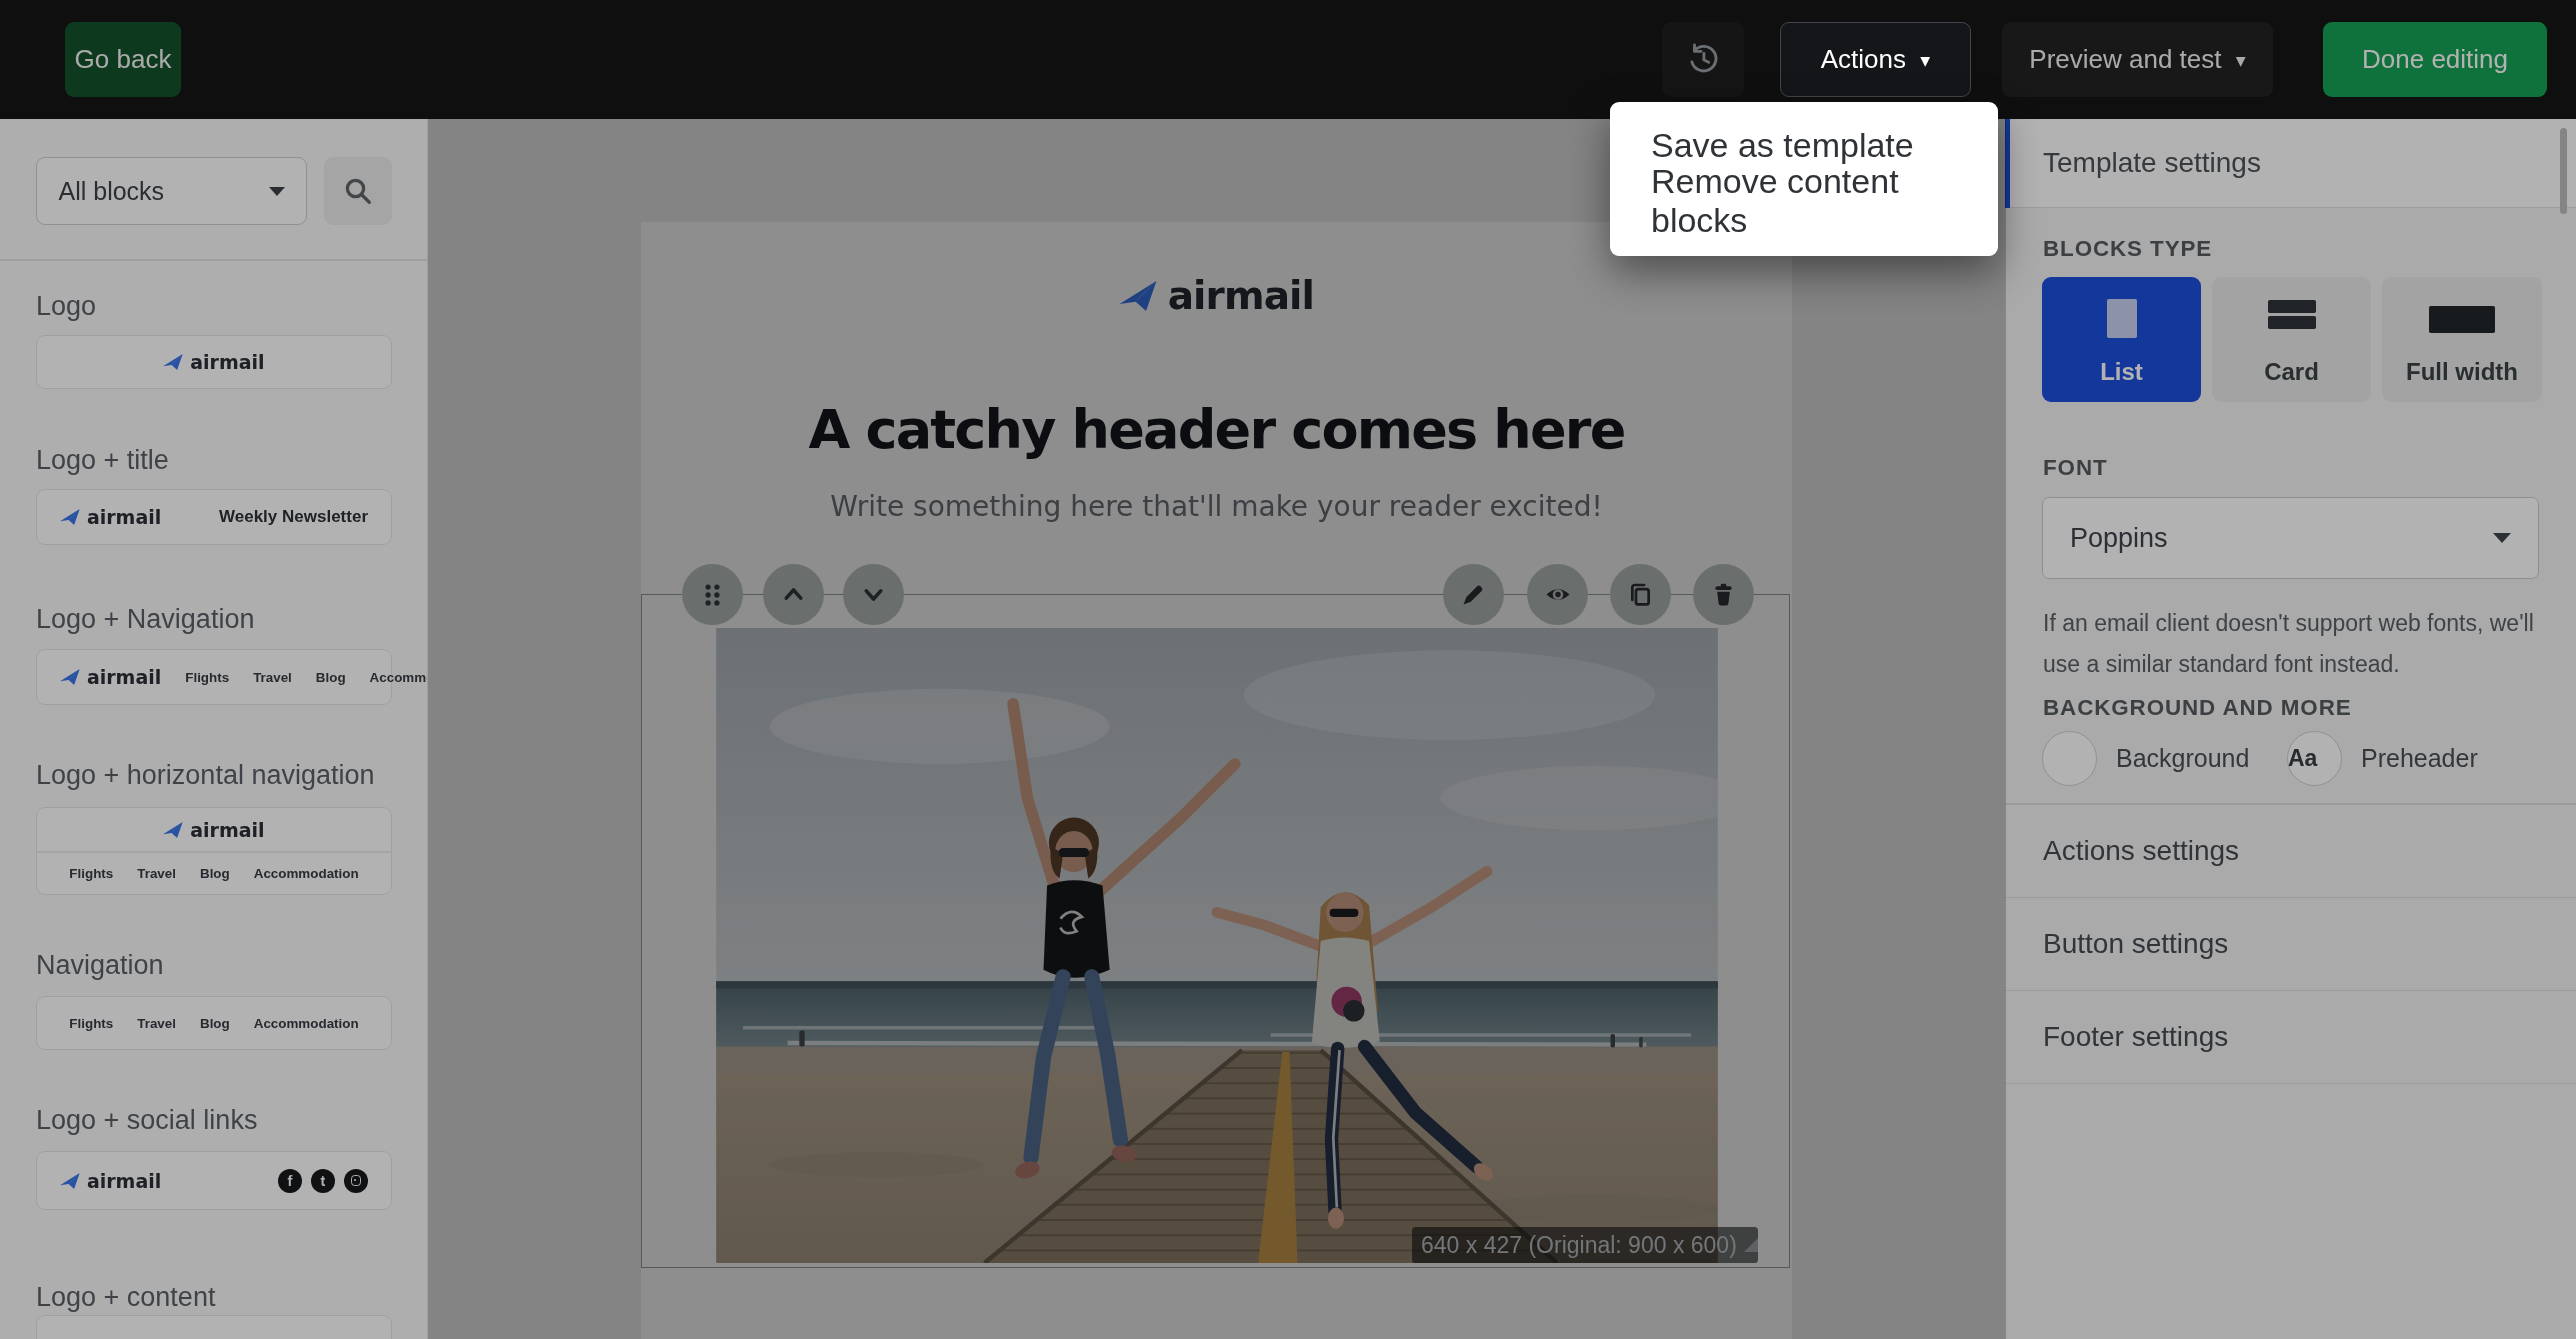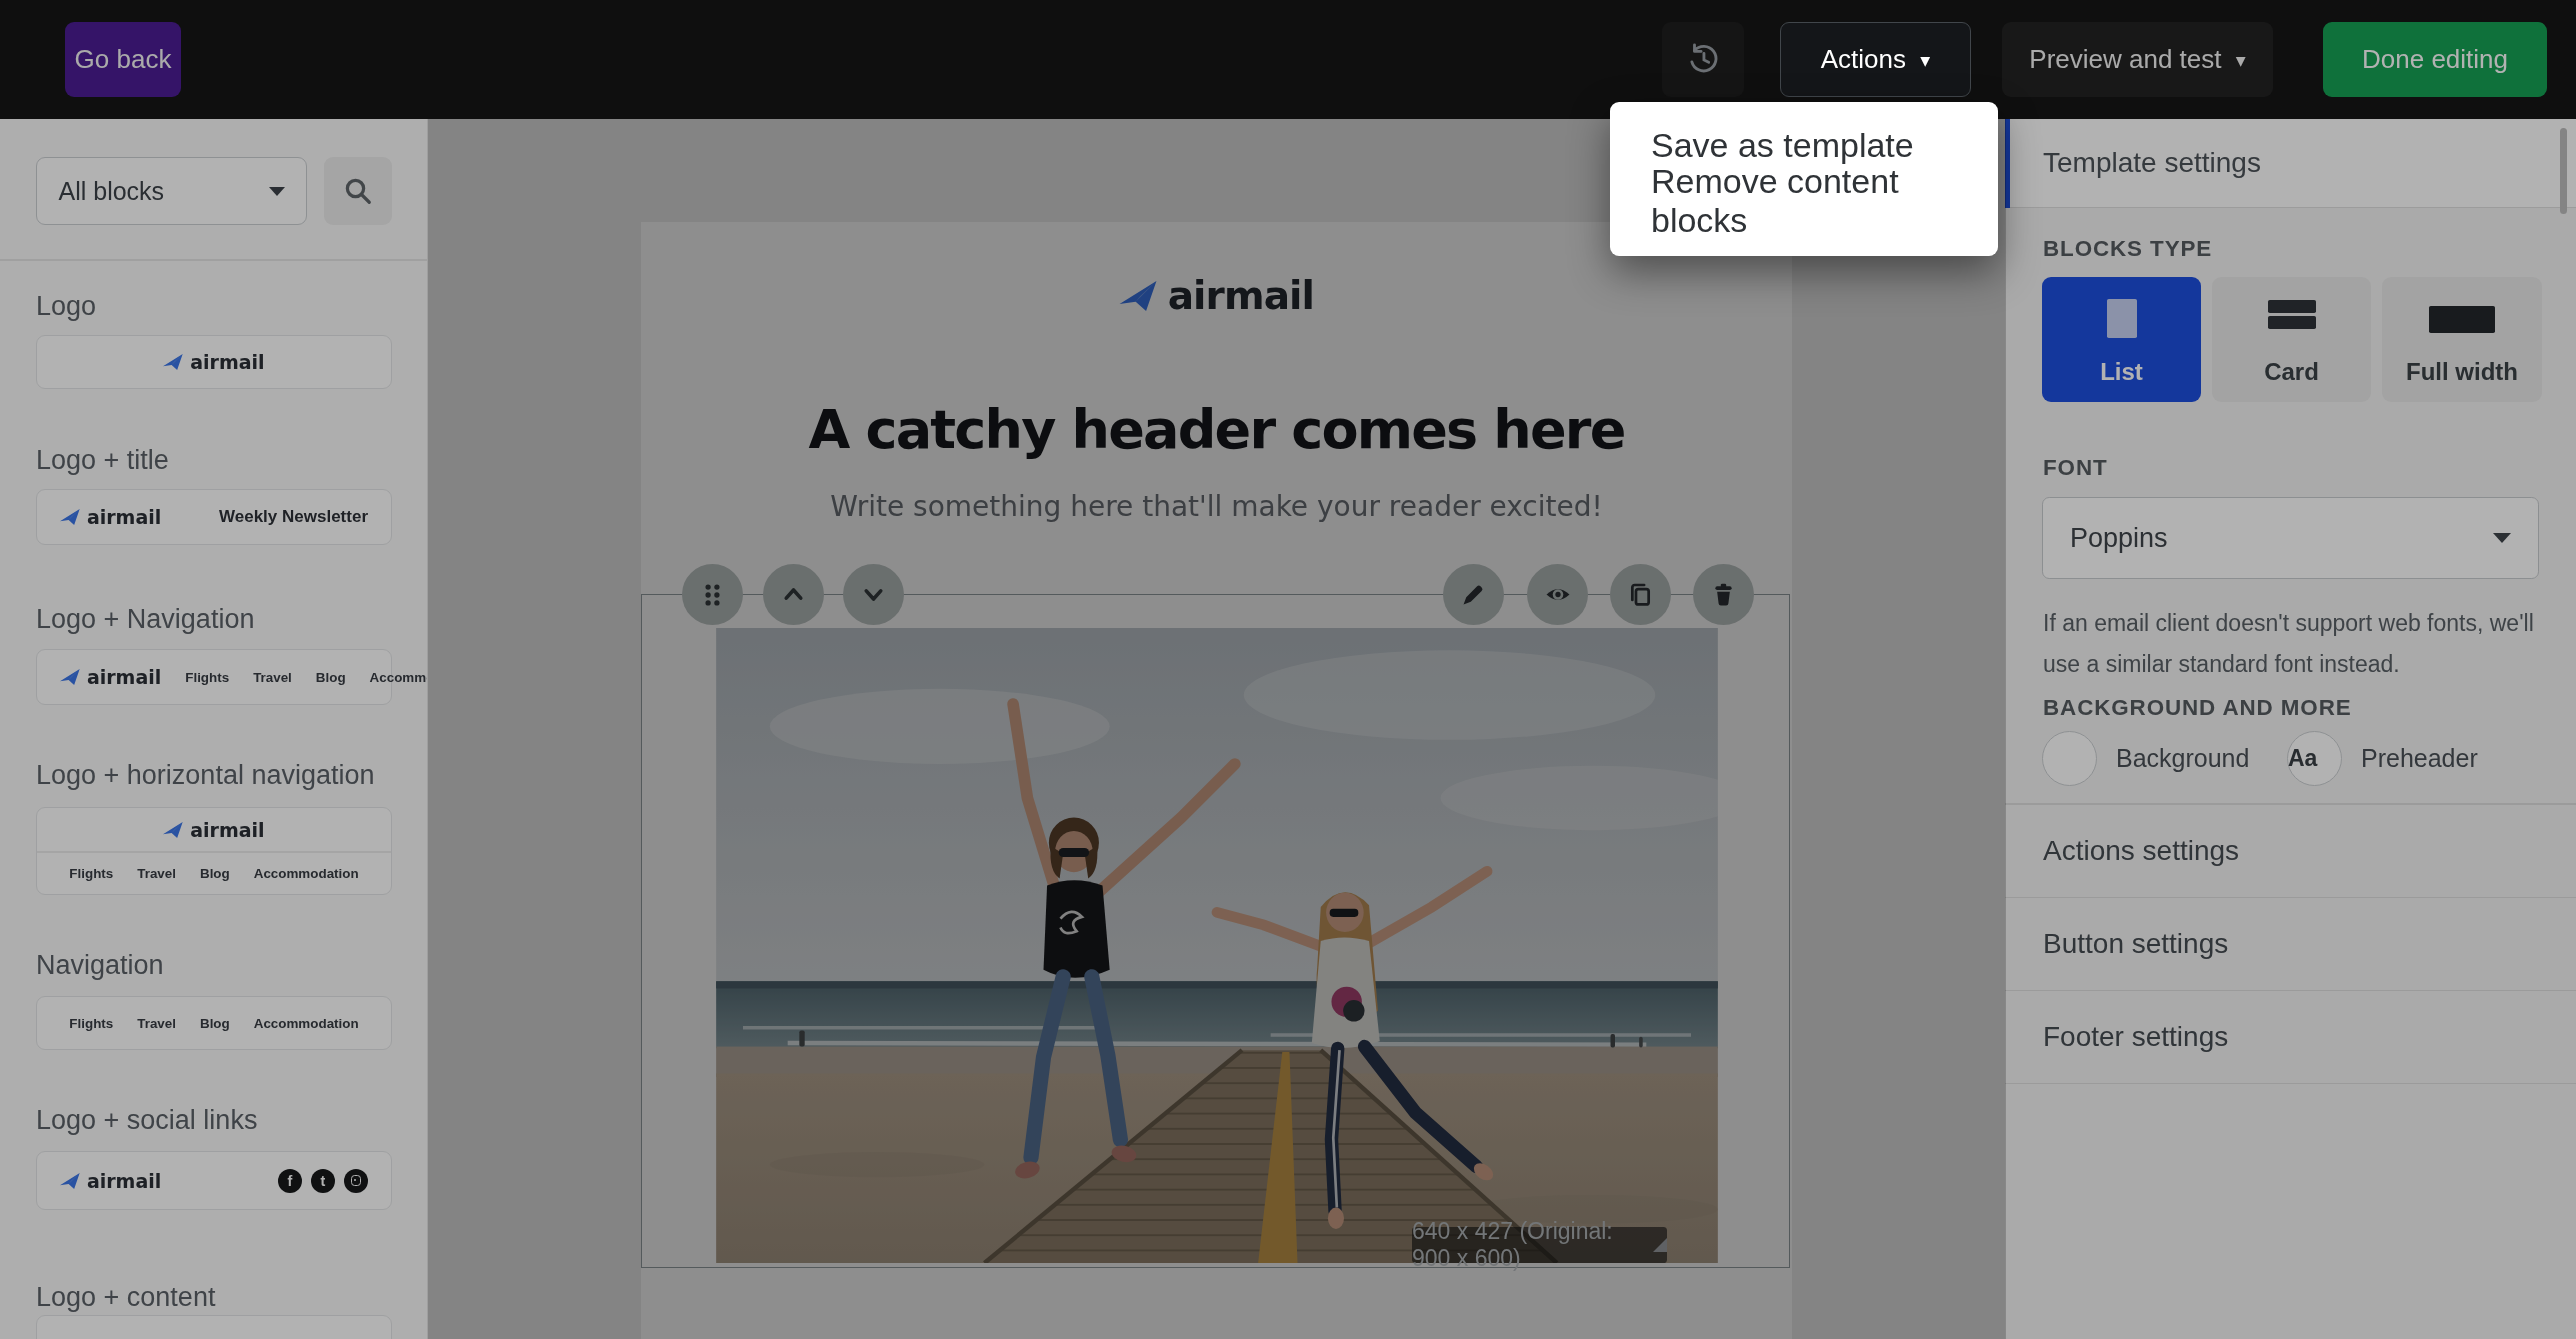--- a/index.html
+++ b/index.html
@@ -5,21 +5,21 @@
   * { margin:0; padding:0; box-sizing:border-box; }
   html,body { width:2576px; height:1340px; }
   body { position:relative; overflow:hidden; background:#161616;
          font-family:"Liberation Sans", sans-serif; }
   .abs { position:absolute; }
 
   
   #topbar { left:0; top:0; width:2576px; height:119px; background:var(--topbar-bg,#161616); z-index:5; }
   .tb-btn { position:absolute; top:21.5px; height:75px; border-radius:9px; display:flex;
             align-items:center; justify-content:center; gap:14.3px; color:#f4f4f4; font-size:26px; cursor:pointer; }
-  #go-back { left:65px; width:116px; background:#4c1d95; }
+  #go-back { left:65px; width:116px; background:#14532d; }
   #history-btn { left:1662px; width:82px; background:#1f1f1f; }
   #preview-btn { left:2002px; width:271px; background:#232323; }
   #done-btn { left:2323px; width:224px; background:var(--done-green,#16a355); color:#ffffff;justify-content:center; }
   .caret { font-size:19.7px; line-height:1; transform:translateY(1.8px); }
 
   
   #actions-btn { position:absolute; left:1780px; top:21.5px; width:191px; height:75px; z-index:60;
                  background:#141619; border:1.8px solid #41464b; border-radius:9px;
                  display:flex; align-items:center; justify-content:center; gap:14.3px;
                  color:#ffffff; font-size:26px; cursor:pointer; }
@@ -62,21 +62,21 @@
   #email-heading { position:absolute; left:0; top:176px; width:100%; text-align:center;
                    font-family:"DejaVu Sans",sans-serif; font-weight:800; font-size:54px;
                    letter-spacing:-1.8px; color:#17191d; }
   #email-sub { position:absolute; left:0; top:268px; width:100%; text-align:center;
                font-family:"DejaVu Sans",sans-serif; font-size:28px; color:#6d7278; }
   #img-block { position:absolute; left:0px; top:372px; width:1149px; height:674px;
                border:1.8px solid var(--selection,#98a2a7); }
   #beach-img { position:absolute; left:75px; top:406px; width:1002px; height:635px; cursor:pointer; }
   .tool-circle { position:absolute; top:342px; width:61px; height:61px; border-radius:50%;
                  background:#bfc7c6; display:flex; align-items:center; justify-content:center; cursor:pointer; }
-  #size-badge { position:absolute; left:771px; top:1005px; width:255px; height:36px;
+  #size-badge { position:absolute; left:771px; top:1005px; width:346px; height:36px;
                 background:rgba(12,14,16,0.58); border-radius:3.6px; display:flex; align-items:center;
                 justify-content:flex-end; gap:7.2px; font-size:23px; color:#cfd4d8; }
   #resize-handle { width:0; height:0; border-bottom:14.3px solid #aab0b5; border-left:14.3px solid transparent; cursor:nwse-resize; }
 
   
   #right-sidebar { left:2005px; top:119px; width:571px; height:1221px; background:#f4f4f4; z-index:4; }
   #rs-header { position:absolute; left:0; top:0; width:571px; height:89px; background:#ffffff;
                border-bottom:1.8px solid #e0e0e0; display:flex; align-items:center; cursor:pointer; }
   #rs-header span { margin-left:38px; font-size:28px; color:#4d5359; }
   #rs-accent { position:absolute; left:0; top:0; width:5.4px; height:89px; background:var(--accent,#1e4fe0); }

